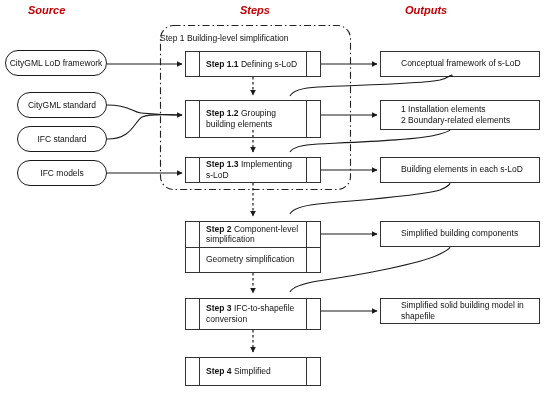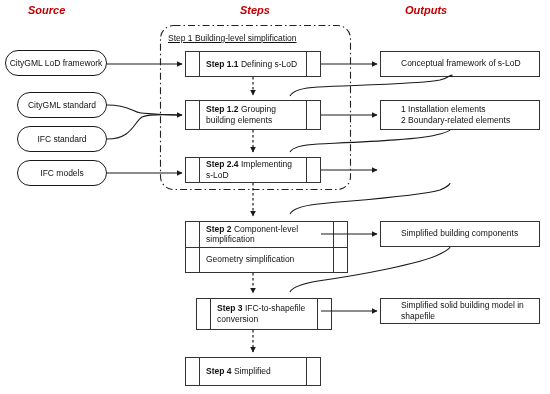--- a/index.html
+++ b/index.html
@@ -85,21 +85,21 @@
 
 <div id="canvas">
 
   <div class="col-header" style="left:28px;top:4px;">Source</div>
   <div class="col-header" style="left:240px;top:4px;">Steps</div>
   <div class="col-header" style="left:405px;top:4px;">Outputs</div>
 
   <svg id="group-svg" width="550" height="394" style="position:absolute;left:0;top:0;pointer-events:none;">
     <rect x="160.5" y="25.5" width="190" height="164" rx="13" ry="13" fill="none" stroke="#222" stroke-width="1.1" stroke-dasharray="7,3,1.5,3"></rect>
   </svg>
-  <div class="group-label" style="left:168px;top:33px;text-decoration:underline;">Step 1 Building-level simplification</div>
+  <div class="group-label" style="left:160px;top:33px;">Step 1 Building-level simplification</div>
 
   <div class="src-shape" style="left:5px;top:50px;width:102px;height:26px;">
     <span class="nowrap">CityGML LoD framework</span>
   </div>
   <div class="src-shape" style="left:17px;top:126px;width:90px;height:26px;">
     <span class="nowrap">IFC standard</span>
   </div>
   <div class="src-shape" style="left:17px;top:92px;width:90px;height:26px;">
     <span class="nowrap">CityGML standard</span>
   </div>
@@ -108,48 +108,48 @@
   </div>
 
   <div class="step-box" style="left:185px;top:51px;width:136px;height:26px;">
     <div class="band left"></div>
     <div class="band right"></div>
     <div class="step-row">
       <span><b>Step 1.1</b><span> Defining s-LoD</span></span>
     </div>
   </div>
 
-  <div class="step-box" style="left:185px;top:100px;width:136px;height:30px;">
+  <div class="step-box" style="left:185px;top:100px;width:136px;height:38px;">
     <div class="band left"></div>
     <div class="band right"></div>
     <div class="step-row">
       <span><b>Step 1.2</b><span> Grouping building elements</span></span>
     </div>
   </div>
 
   <div class="step-box" style="left:185px;top:157px;width:136px;height:26px;">
     <div class="band left"></div>
     <div class="band right"></div>
     <div class="step-row">
-      <span><b>Step 2.4</b><span> Implementing s-LoD</span></span>
-    </div>
-  </div>
-
-  <div class="step-box" style="left:185px;top:221px;width:163px;height:52px;">
+      <span><b>Step 1.3</b><span> Implementing s-LoD</span></span>
+    </div>
+  </div>
+
+  <div class="step-box" style="left:185px;top:221px;width:136px;height:52px;">
     <div class="band left"></div>
     <div class="band right"></div>
     <div class="step-row">
       <span><b>Step 2</b><span> Component-level simplification</span></span>
     </div>
     <div class="step-row">
       <span>Geometry simplification</span>
     </div>
   </div>
 
-  <div class="step-box" style="left:185px;top:298px;width:136px;height:32px;margin-left:11px;">
+  <div class="step-box" style="left:185px;top:298px;width:136px;height:32px;">
     <div class="band left"></div>
     <div class="band right"></div>
     <div class="step-row">
       <span><b>Step 3</b><span> IFC-to-shapefile conversion</span></span>
     </div>
   </div>
 
   <div class="step-box" style="left:185px;top:357px;width:136px;height:29px;">
     <div class="band left"></div>
     <div class="band right"></div>
@@ -160,20 +160,23 @@
 
   <div class="out-box" style="left:380px;top:51px;width:160px;height:26px;">
     <span>Conceptual framework of s-LoD</span>
   </div>
 
   <div class="out-box" style="left:380px;top:100px;width:160px;height:30px;flex-direction:column;align-items:flex-start;justify-content:center;">
     <span>1 Installation elements</span>
     <span>2 Boundary-related elements</span>
   </div>
 
+  <div class="out-box" style="left:380px;top:157px;width:160px;height:26px;">
+    <span>Building elements in each s-LoD</span>
+  </div>
 
   <div class="out-box" style="left:380px;top:221px;width:160px;height:26px;">
     <span>Simplified building components</span>
   </div>
 
   <div class="out-box" style="left:380px;top:298px;width:160px;height:26px;justify-content:flex-end;">
     <span>Simplified solid building model in shapefile</span>
   </div>
 
   <svg id="svg-layer">

